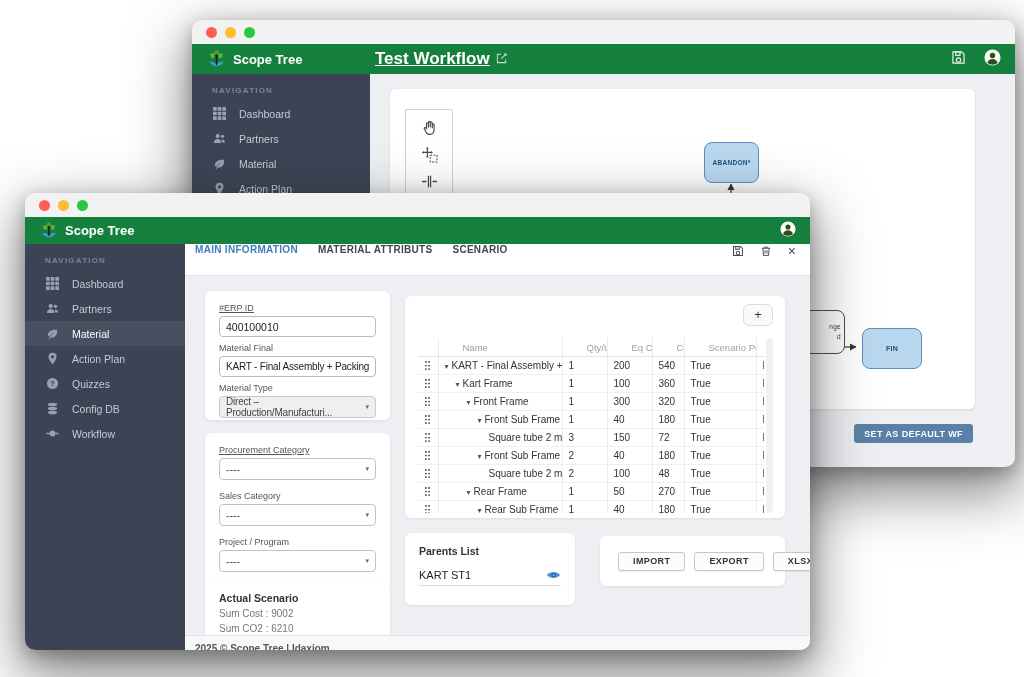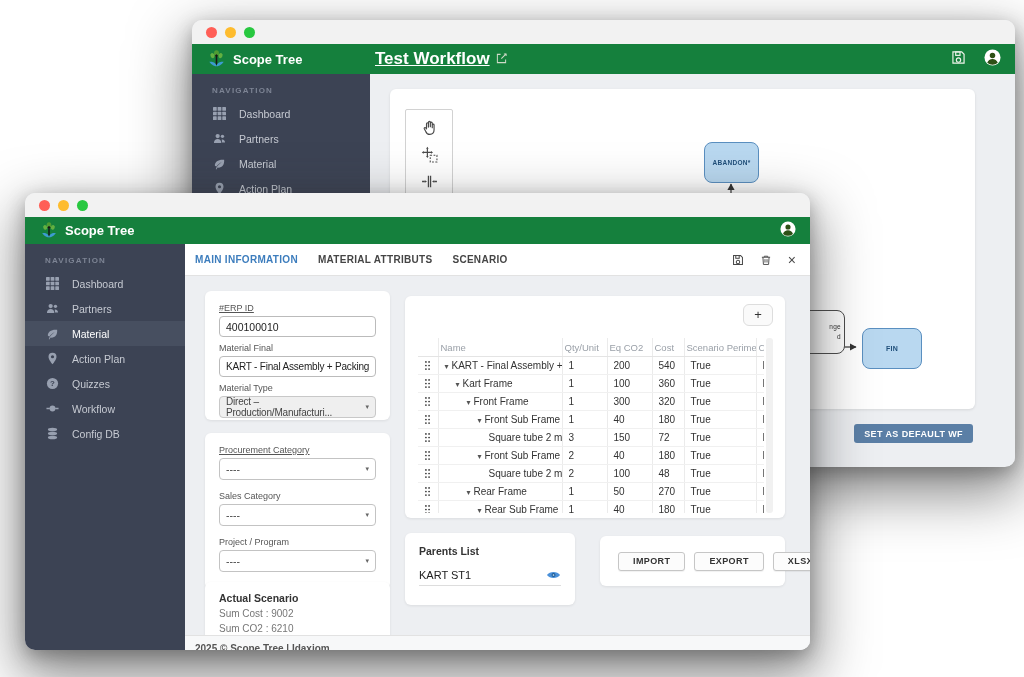--- a/index.html
+++ b/index.html
@@ -39,21 +39,21 @@
   .node.white{background:#fff;border:1.5px solid #4a4a4a;color:#333;font-weight:normal;
               align-items:center;justify-content:flex-end;text-align:right;padding-right:3px;line-height:1.5;}
   .edge-layer{position:absolute;left:0;top:0;pointer-events:none;}
   .set-default-btn{position:absolute;right:42px;top:350px;height:19px;padding:0 10px;background:#5b7fa6;border:none;
       border-radius:3px;color:#fff;font-size:9px;font-weight:bold;letter-spacing:.4px;font-family:inherit;cursor:pointer;}
   
   #frontwin{left:25px;top:193px;width:785px;height:457px;}
   #frontwin .appbar{height:27px;}
   #frontwin .sidebar{width:160px;height:415px;}
   .content-col{flex:1;display:flex;flex-direction:column;background:#edeff2;min-width:0;}
-  .tabbar{height:31px;background:#fff;border-bottom:1px solid #e2e2e2;display:flex;align-items:center;
+  .tabbar{height:31px;background:#fff;border-bottom:1px solid #e2e2e2;display:flex;align-items:flex-start;
           padding:0 14px 0 10px;gap:20px;position:relative;}
   .tab{font-size:10px;font-weight:bold;letter-spacing:.3px;color:#454545;cursor:pointer;}
   .tab.active{color:#3d7dbd;}
   .tab-icons{margin-left:auto;display:flex;align-items:center;gap:16px;color:#4a4a4a;}
   .tab-icons svg{width:12px;height:12px;display:block;}
   .xmark{font-size:14px;line-height:1;color:#4a4a4a;cursor:pointer;}
   .main-area{position:relative;height:359px;overflow:hidden;}
   .card{position:absolute;background:#fff;border-radius:6px;box-shadow:0 1px 3px rgba(0,0,0,.08);}
   #card-ids{left:20px;top:15px;width:185px;height:129px;padding:12px 14px;box-sizing:border-box;}
   #card-cats{left:20px;top:157px;width:185px;height:156px;padding:12px 14px;box-sizing:border-box;}
@@ -71,21 +71,21 @@
   .f-select.gray{background:#efefef;border-color:#c8c8c8;}
   .f-select .caret{margin-left:auto;font-size:7px;color:#666;}
   .scn-title{font-size:10.5px;font-weight:bold;color:#333;margin-bottom:3px;}
   .scn-line{font-size:10px;color:#777;line-height:1.45;}
   .add-btn{position:absolute;right:12px;top:8px;width:30px;height:22px;background:#fafafa;border:1px solid #ddd;
            border-radius:6px;font-size:13px;color:#333;line-height:20px;text-align:center;cursor:pointer;
            font-family:inherit;padding:0;}
   .table-wrap{position:absolute;left:13px;right:12px;top:42px;height:175px;overflow:hidden;padding-right:9px;}
   .t-scrollbar{position:absolute;right:0;top:0;bottom:0;width:7px;background:#f1f1f1;border-radius:3px;}
   table.mat{border-collapse:collapse;table-layout:fixed;width:100%;}
-  table.mat th{font-size:9.5px;font-weight:normal;color:#9aa0a8;text-align:left;padding:3px 2px;height:12px;
+  table.mat th{font-size:9.5px;font-weight:normal;color:#9aa0a8;text-align:left;padding:3px 24px;height:12px;
                border-bottom:1px solid #e4e4e4;border-right:1px solid #ebebeb;white-space:nowrap;overflow:hidden;}
   table.mat td{font-size:10px;color:#333;padding:0 6px;height:17px;border-bottom:1px solid #f0f0f0;
                border-right:1px solid #ebebeb;white-space:nowrap;overflow:hidden;}
   table.mat th:last-child,table.mat td:last-child{border-right:none;}
   td.c-handle{text-align:center;color:#b5b5b5;}
   td.c-handle svg{width:7px;height:11px;fill:currentColor;vertical-align:middle;}
   .arr{font-size:8px;color:#555;margin-right:3px;}
   .parents-title{font-size:10.5px;font-weight:bold;color:#333;}
   .parents-row{display:flex;align-items:center;margin-top:12px;border-bottom:1px solid #ddd;padding-bottom:4px;}
   .parents-row .pname{font-size:11px;color:#222;}
@@ -340,36 +340,36 @@
               <span class="nav-ic">
                 <svg viewBox="0 0 14 14">
                   <circle cx="7" cy="7" r="6" fill="currentColor"></circle>
                   <text x="7" y="10" text-anchor="middle" font-size="8.5" font-family="Liberation Sans,sans-serif" font-weight="bold" fill="#3c4354">?</text>
                 </svg>
               </span>
               <span>Quizzes</span>
             </div>
             <div class="nav-item">
               <span class="nav-ic">
-                <svg viewBox="0 0 14 14" fill="none" stroke="currentColor" stroke-width="1.4">
-                  <circle cx="7" cy="7" r="2.4"></circle>
-                  <path d="M.5 7h3.7M9.8 7h3.7"></path>
-                </svg>
-              </span>
-              <span>Workflow</span>
-            </div>
-            <div class="nav-item">
-              <span class="nav-ic">
                 <svg viewBox="0 0 14 14" fill="currentColor">
                   <ellipse cx="7" cy="2.7" rx="5" ry="1.9"></ellipse>
                   <ellipse cx="7" cy="7" rx="5" ry="1.9"></ellipse>
                   <ellipse cx="7" cy="11.3" rx="5" ry="1.9"></ellipse>
                 </svg>
               </span>
               <span>Config DB</span>
+            </div>
+            <div class="nav-item">
+              <span class="nav-ic">
+                <svg viewBox="0 0 14 14" fill="none" stroke="currentColor" stroke-width="1.4">
+                  <circle cx="7" cy="7" r="2.4"></circle>
+                  <path d="M.5 7h3.7M9.8 7h3.7"></path>
+                </svg>
+              </span>
+              <span>Workflow</span>
             </div>
           </div>
       </div>
       <div class="content-col">
         <div class="tabbar">
           <span class="tab active">MAIN INFORMATION</span>
           <span class="tab">MATERIAL ATTRIBUTS</span>
           <span class="tab">SCENARIO</span>
           <span class="tab-icons">
             <span>

